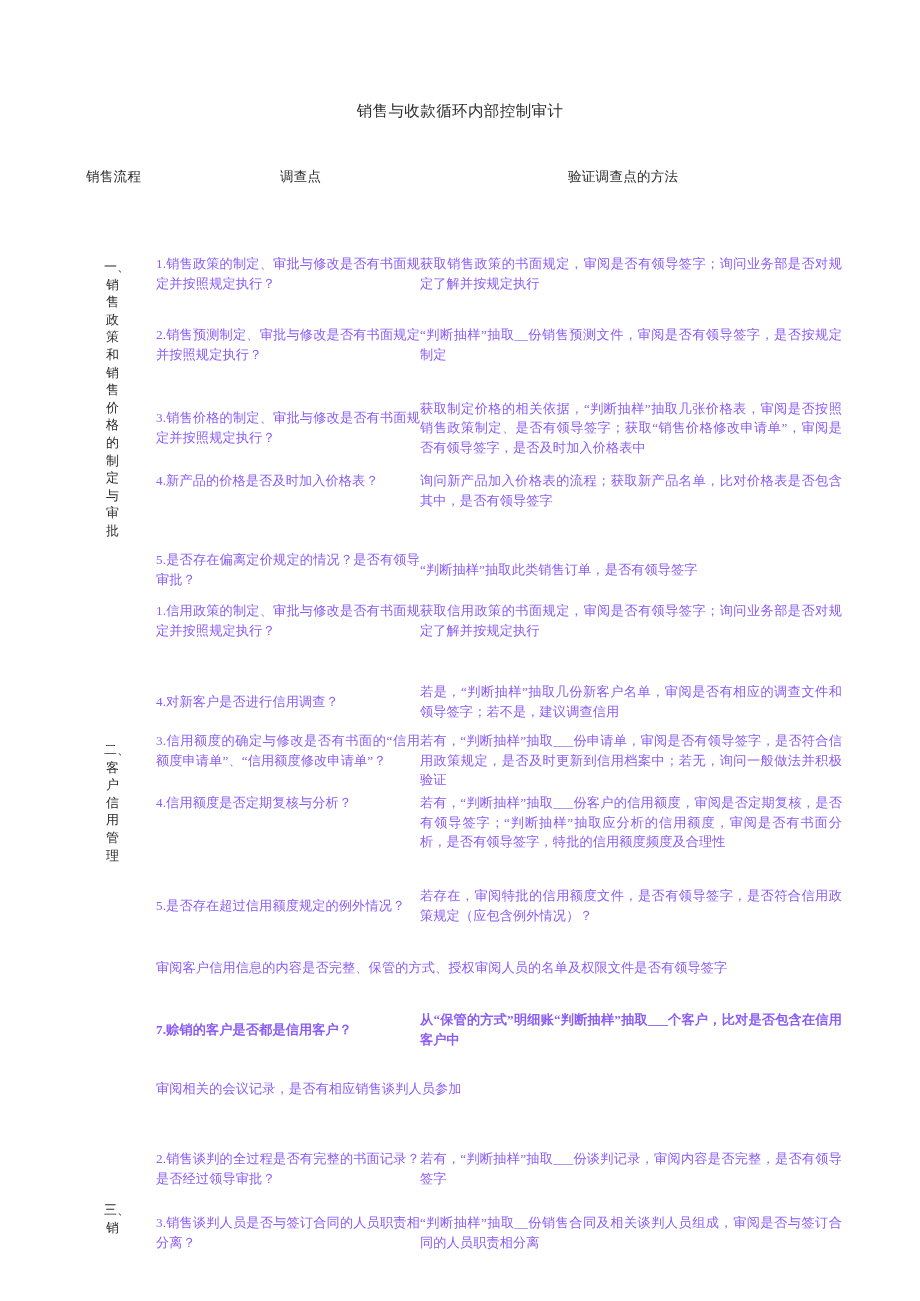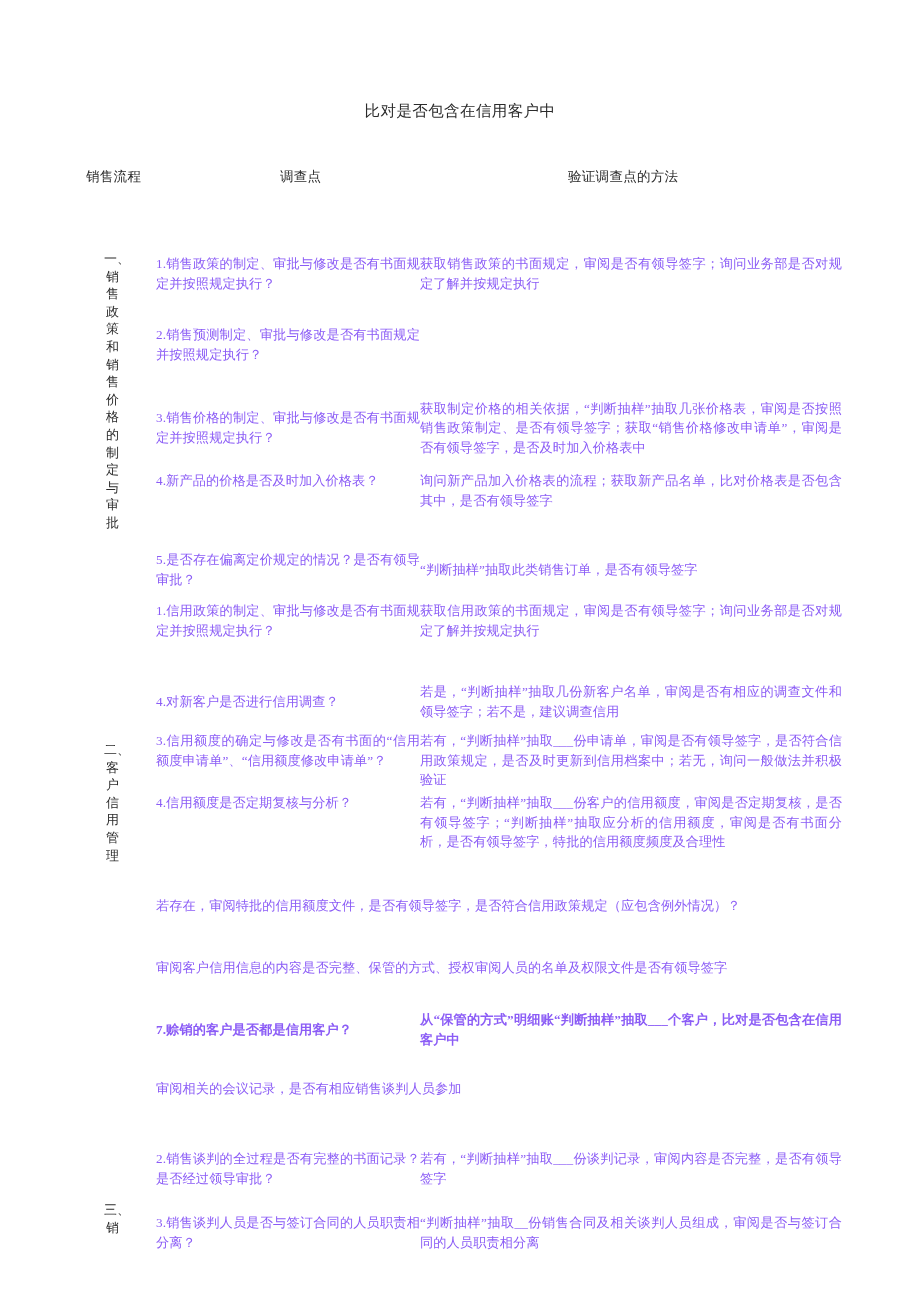--- a/index.html
+++ b/index.html
@@ -89,21 +89,21 @@
     left: 26px;
     top: 0;
     width: 17px;
     font-size: 13px;
     line-height: 17.6px;
     color: #2b2b2b;
     text-align: center;
     word-break: break-all;
     letter-spacing: 0px;
   }
-  .vlabel.s1 { top: 36px; }
+  .vlabel.s1 { top: 44px; }
   .vlabel.s2 { top: 140px; }
   .vlabel.s3 { top: 140px; }
 
   .rows-cell {
     flex: 1 1 auto;
   }
   .qrow {
     display: flex;
     align-items: flex-start;
     width: 100%;
@@ -117,21 +117,21 @@
     text-justify: inter-ideograph;
   }
   .qtext { width: 264px; flex: 0 0 264px; }
   .mtext { flex: 1 1 auto; width: 350px; }
 </style>
 </head>
 <body>
 
 <div class="page">
 
-  <div class="doc-title">比对是否包含在信用客户中</div>
+  <div class="doc-title">销售与收款循环内部控制审计</div>
 
   <div class="table">
 
     <div class="row header-row">
       <div class="col-flow hdr-flow">销售流程</div>
       <div class="col-point hdr-point">调查点</div>
       <div class="col-method hdr-method">验证调查点的方法</div>
     </div>
 
     <div class="section">
@@ -140,20 +140,21 @@
       </div>
       <div class="rows-cell">
 
         <div class="qrow" style="min-height:71px;padding-top:40px;">
           <div class="qtext">1.销售政策的制定、审批与修改是否有书面规定并按照规定执行？</div>
           <div class="mtext">获取销售政策的书面规定，审阅是否有领导签字；询问业务部是否对规定了解并按规定执行</div>
         </div>
 
         <div class="qrow" style="min-height:60px;">
           <div class="qtext">2.销售预测制定、审批与修改是否有书面规定并按照规定执行？</div>
+          <div class="mtext">“判断抽样”抽取__份销售预测文件，审阅是否有领导签字，是否按规定制定</div>
         </div>
 
         <div class="qrow" style="min-height:86px;align-items:center;">
           <div class="qtext">3.销售价格的制定、审批与修改是否有书面规定并按照规定执行？</div>
           <div class="mtext">获取制定价格的相关依据，“判断抽样”抽取几张价格表，审阅是否按照销售政策制定、是否有领导签字；获取“销售价格修改申请单”，审阅是否有领导签字，是否及时加入价格表中</div>
         </div>
 
         <div class="qrow" style="min-height:68px;">
           <div class="qtext">4.新产品的价格是否及时加入价格表？</div>
           <div class="mtext">询问新产品加入价格表的流程；获取新产品名单，比对价格表是否包含其中，是否有领导签字</div>
@@ -187,20 +188,21 @@
           <div class="qtext">3.信用额度的确定与修改是否有书面的“信用额度申请单”、“信用额度修改申请单”？</div>
           <div class="mtext">若有，“判断抽样”抽取___份申请单，审阅是否有领导签字，是否符合信用政策规定，是否及时更新到信用档案中；若无，询问一般做法并积极验证</div>
         </div>
 
         <div class="qrow" style="min-height:82px;">
           <div class="qtext">4.信用额度是否定期复核与分析？</div>
           <div class="mtext">若有，“判断抽样”抽取___份客户的信用额度，审阅是否定期复核，是否有领导签字；“判断抽样”抽取应分析的信用额度，审阅是否有书面分析，是否有领导签字，特批的信用额度频度及合理性</div>
         </div>
 
         <div class="qrow" style="min-height:62px;align-items:center;">
+          <div class="qtext">5.是否存在超过信用额度规定的例外情况？</div>
           <div class="mtext">若存在，审阅特批的信用额度文件，是否有领导签字，是否符合信用政策规定（应包含例外情况）？</div>
         </div>
 
         <div class="qrow" style="min-height:62px;align-items:center;">
           <div class="mtext">审阅客户信用信息的内容是否完整、保管的方式、授权审阅人员的名单及权限文件是否有领导签字</div>
         </div>
 
         <div class="qrow" style="min-height:62px;align-items:center;font-weight:bold;">
           <div class="qtext">7.赊销的客户是否都是信用客户？</div>
           <div class="mtext">从“保管的方式”明细账“判断抽样”抽取___个客户，比对是否包含在信用客户中</div>

